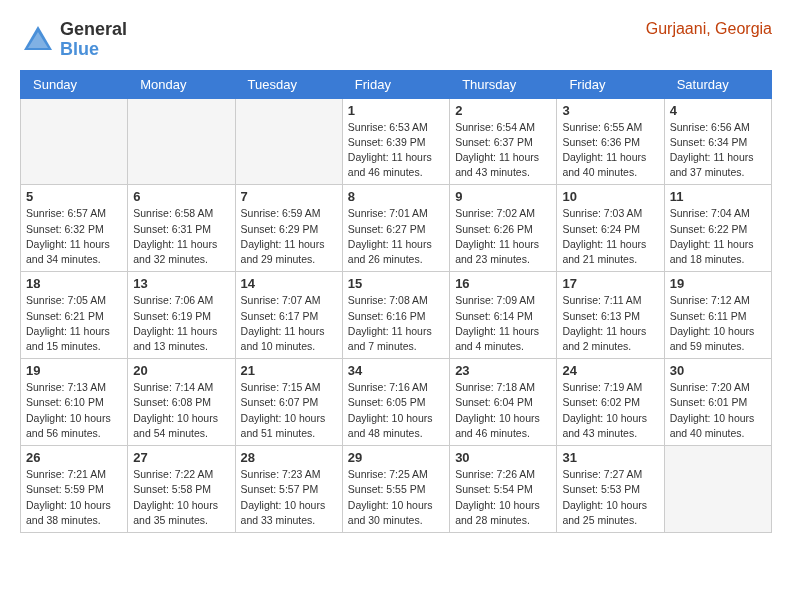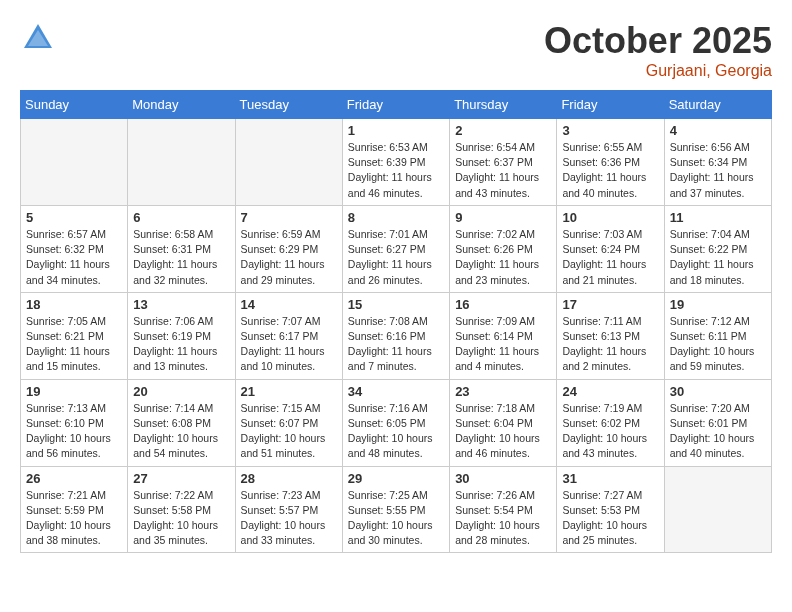--- a/index.html
+++ b/index.html
@@ -53,21 +53,21 @@
       color: #c2410c;
     }
     .calendar {
       width: 100%;
       border-collapse: collapse;
       font-size: 11px;
     }
     .calendar th {
       background: #3a7bd5;
       color: #fff;
-      padding: 6px 4px;
+      padding: 6px 12px;
       text-align: left;
       font-size: 13px;
       font-weight: normal;
       border: 1px solid #3a7bd5;
     }
     .calendar td {
       border: 1px solid #ccc;
       vertical-align: top;
       padding: 4px 5px;
       width: 107px;
@@ -102,23 +102,26 @@
   </style>
 </head>
 <body>
 
 <div class="header">
   <div class="logo">
     <svg class="logo-icon" viewBox="0 0 36 36">
       <polygon points="18,4 32,28 4,28" fill="#4a90d9"></polygon>
       <polygon points="18,10 28,26 8,26" fill="#fff" opacity="0.3"></polygon>
     </svg>
+    <div class="logo-text">
+      <span class="logo-general">General</span>
+      <span class="logo-blue">Blue</span>
+    </div>
   </div>
   <div class="title-section">
-    <div class="month-title">October 2025</div>
     <div class="location">Gurjaani, Georgia</div>
   </div>
 </div>
 
 <table class="calendar">
   <thead>
     <tr>
     <th>Sunday</th>
         <th>Monday</th>
         <th>Tuesday</th>

